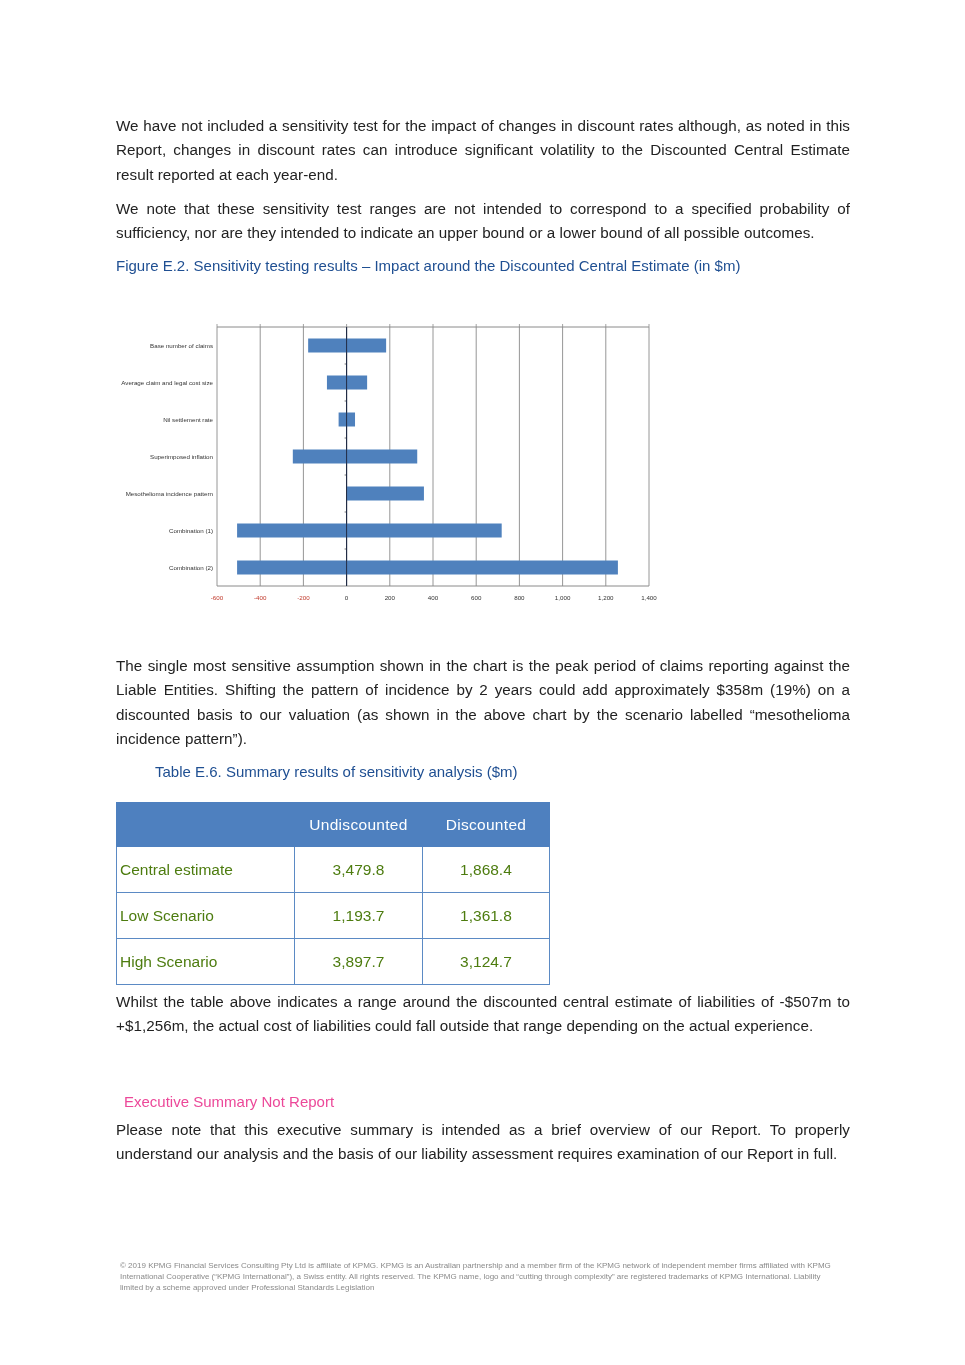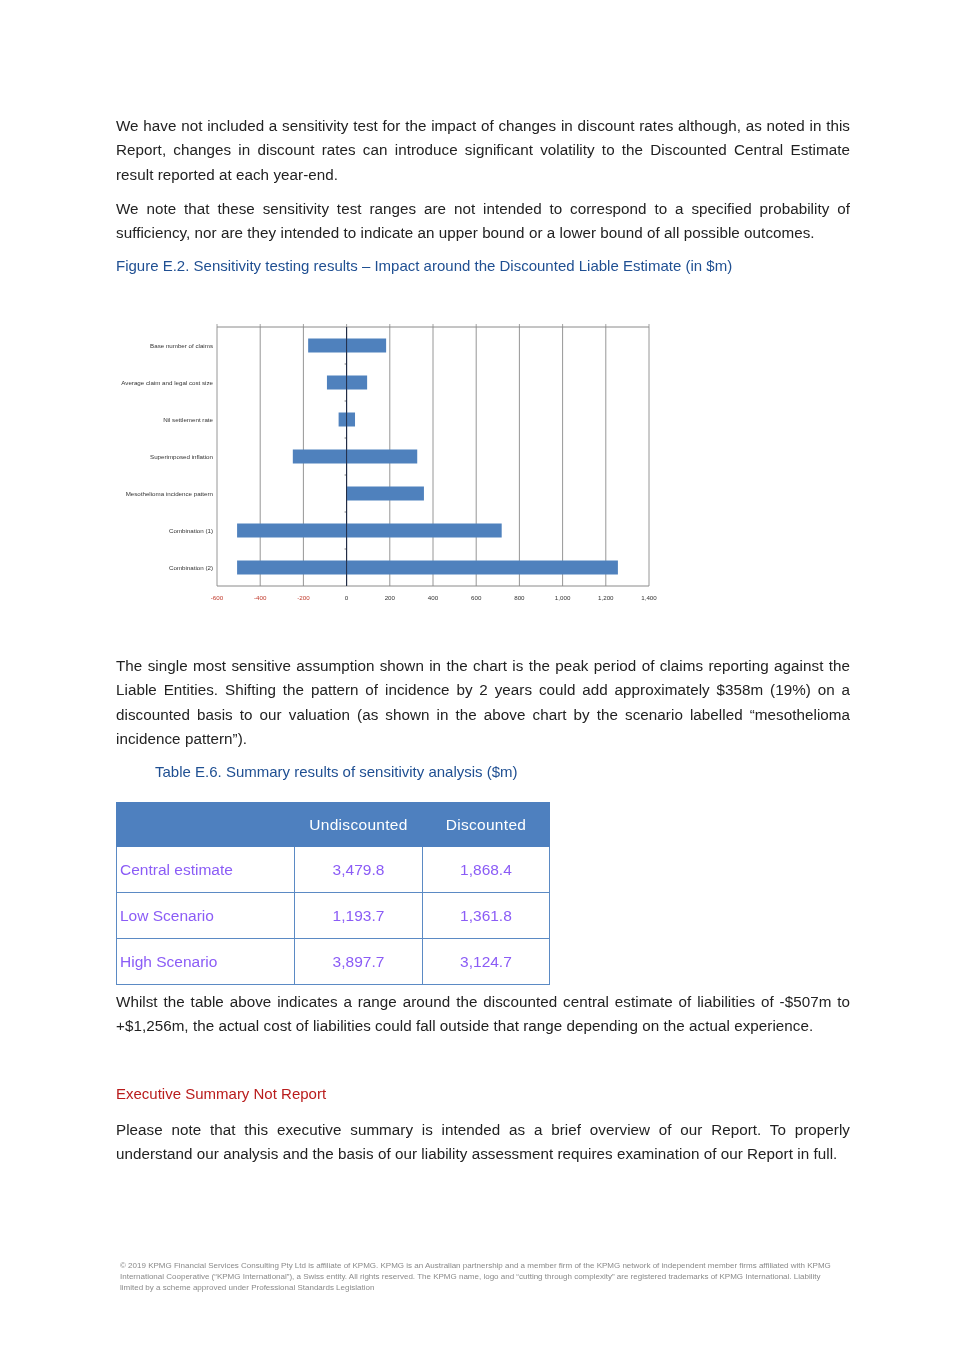--- a/index.html
+++ b/index.html
@@ -1,38 +1,38 @@
 <!DOCTYPE html>
 <html><head>
 <meta charset="utf-8">
 <style>
   html, body { margin: 0; padding: 0; background: #ffffff; }
   body { width: 965px; height: 1365px; position: relative; font-family: "Liberation Sans", sans-serif; color: #1a1a1a; }
   .page { position: absolute; left: 0; top: 0; width: 965px; height: 1365px; }
   .para { position: absolute; left: 116px; width: 734px; font-size: 15.2px; line-height: 24.3px; text-align: justify; letter-spacing: 0.05px; margin: 0; color: #222; }
   .para.last-left { text-align-last: left; }
   .caption { position: absolute; left: 116px; font-size: 15px; color: #1f4f92; margin: 0; }
-  .subhead { position: absolute; left: 116px; font-size: 15px; color: #b91c1c; margin: 0; }
+  .subhead { position: absolute; left: 116px; font-size: 15px; color: #ec4899; margin: 8px; }
   #chart { position: absolute; left: 100px; top: 315px; width: 580px; height: 300px; }
   #chart text { font-family: "Liberation Sans", sans-serif; }
   table.summary { position: absolute; left: 116px; top: 802px; border-collapse: collapse; width: 434px; font-size: 15.5px; }
   table.summary th { background: #4e80bf; color: #ffffff; font-weight: normal; height: 41px; text-align: center; font-size: 15.5px; letter-spacing: 0.3px; border: 1px solid #4e80bf; }
-  table.summary td { height: 43px; border: 1px solid #5b8ac4; text-align: center; color: #8b5cf6; }
+  table.summary td { height: 43px; border: 1px solid #5b8ac4; text-align: center; color: #4d7c0f; }
   table.summary td.rowhead { text-align: left; padding-left: 3px; }
   .footer-brand { position: absolute; top: 1237px; left: 0; width: 965px; text-align: center; font-size: 9px; color: #888; letter-spacing: 0.3px; }
   .footer-legal { position: absolute; top: 1260px; left: 120px; width: 725px; text-align: left; font-size: 8px; line-height: 11px; color: #8a8a8a; }
 </style>
 </head>
 <body>
 
 <div class="page">
 
   <p class="para" style="top:197px;">We note that these sensitivity test ranges are not intended to correspond to a specified probability of sufficiency, nor are they intended to indicate an upper bound or a lower bound of all possible outcomes.</p>
   <p class="para" style="top:114px;">We have not included a sensitivity test for the impact of changes in discount rates although, as noted in this Report, changes in discount rates can introduce significant volatility to the Discounted Central Estimate result reported at each year-end.</p>
-  <p class="caption" style="top:257px;">Figure E.2. Sensitivity testing results – Impact around the Discounted Liable Estimate (in $m)</p>
+  <p class="caption" style="top:257px;">Figure E.2. Sensitivity testing results – Impact around the Discounted Central Estimate (in $m)</p>
 
   <svg id="chart" viewBox="0 0 580 300" xmlns="http://www.w3.org/2000/svg">
     <g id="grid-layer">
         <line x1="117" x2="117" y1="12" y2="271" stroke="#8a8a8a" stroke-width="0.9"></line>
         <line x1="117" x2="117" y1="9" y2="12" stroke="#8a8a8a" stroke-width="0.8"></line>
         <line x1="160.2" x2="160.2" y1="12" y2="271" stroke="#8a8a8a" stroke-width="0.9"></line>
         <line x1="160.2" x2="160.2" y1="9" y2="12" stroke="#8a8a8a" stroke-width="0.8"></line>
         <line x1="203.4" x2="203.4" y1="12" y2="271" stroke="#8a8a8a" stroke-width="0.9"></line>
         <line x1="203.4" x2="203.4" y1="9" y2="12" stroke="#8a8a8a" stroke-width="0.8"></line>
         <line x1="246.6" x2="246.6" y1="12" y2="271" stroke="#1f2a44" stroke-width="1"></line>

